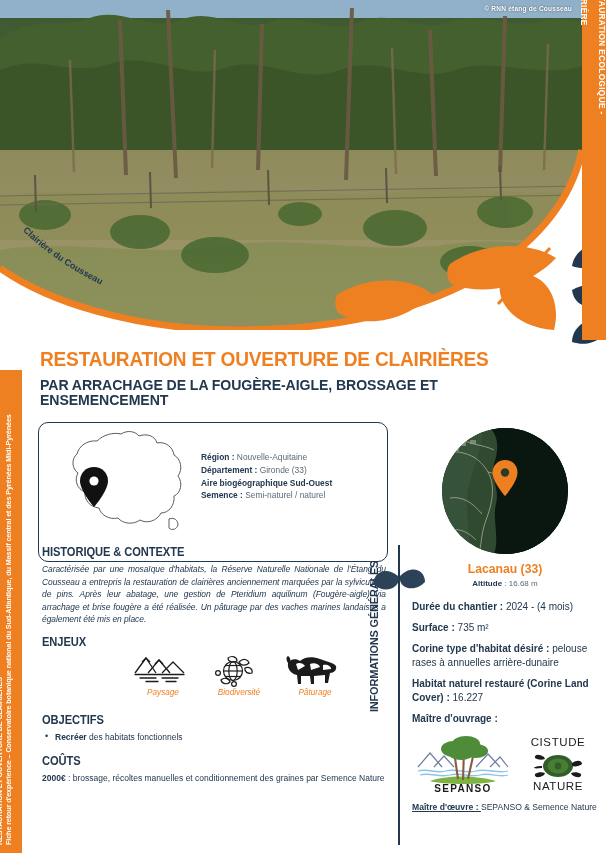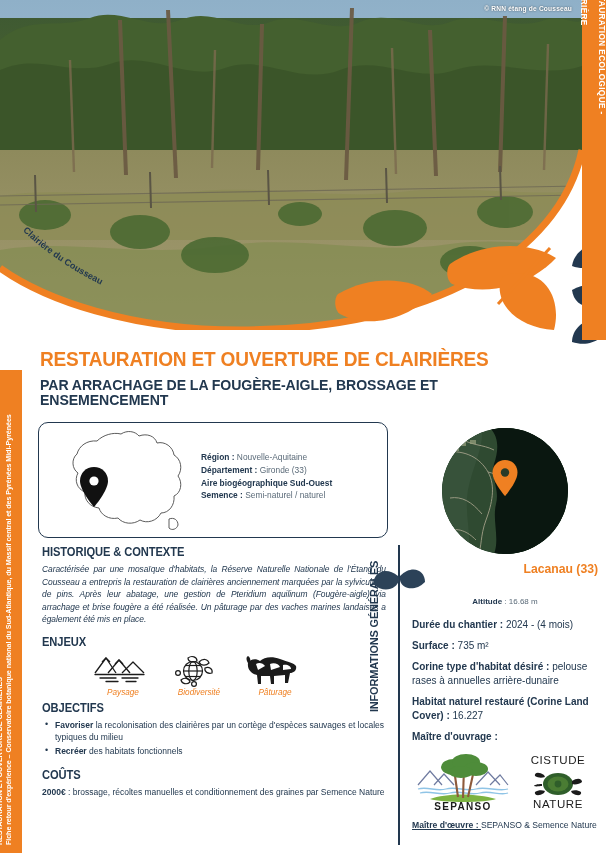--- a/index.html
+++ b/index.html
@@ -50,39 +50,39 @@
     font-size: 20.5px; font-weight: bold; color: #ef8022; letter-spacing: -0.2px;
     line-height: 1.05; font-stretch: condensed; transform: scaleX(0.93); transform-origin: left center;
   }
   .title-sub {
     font-size: 15.2px; font-weight: bold; color: #22384f; letter-spacing: -0.1px;
     margin-top: 7px; line-height: 1.05; transform: scaleX(0.93); transform-origin: left center;
   }
 
   
   .info-card {
-    position: absolute; left: 38px; top: 422px; width: 350px; height: 116px;
+    position: absolute; left: 38px; top: 422px; width: 350px; height: 140px;
     border: 1.6px solid #22384f; border-radius: 10px; z-index: 15; padding-left: 13px;
   }
   .france-map { position: absolute; left: 18px; top: 4px; width: 135px; height: 108px; }
   .region-list { position: absolute; left: 162px; top: 28px; font-size: 8.4px; line-height: 1.52; }
   .region-list .lbl { font-weight: bold; color: #22384f; }
   .region-list .val { color: #5a6a78; }
 
   
   .content { position: absolute; left: 42px; top: 545px; width: 344px; z-index: 15; }
   .sec-h {
     font-size: 12.4px; font-weight: bold; color: #22384f; letter-spacing: -0.1px;
     transform: scaleX(0.9); transform-origin: left center; margin-bottom: 4px;
   }
   .para {
     font-size: 8.45px; line-height: 1.48; color: #22384f; text-align: justify;
     font-style: italic; letter-spacing: -0.05px;
   }
-  .enjeux-icons { display: flex; gap: 14px; margin: 4px 0 4px 0; padding-left: 50px; }
+  .enjeux-icons { display: flex; gap: 14px; justify-content: center; margin: 4px 0 16px 0; padding-left: 50px; }
   .enj { width: 62px; text-align: center; }
   .enj .cap { font-size: 8.2px; color: #ef8022; margin-top: 1px; font-style: italic; }
   ul.obj { list-style: none; margin-top: 2px; }
   ul.obj li {
     font-size: 8.5px; line-height: 1.42; color: #22384f; position: relative;
     padding-left: 13px; margin-bottom: 2px;
   }
   ul.obj li::before {
     content: "•"; position: absolute; left: 3px; top: -1px; font-size: 9px; color: #22384f;
   }
@@ -100,22 +100,22 @@
     white-space: nowrap; font-size: 11px; font-weight: bold; color: #22384f;
     letter-spacing: -0.2px;
   }
 
   
   .rcol { position: absolute; left: 412px; top: 428px; width: 186px; z-index: 15; }
   .sat-circle {
     width: 126px; height: 126px; border-radius: 50%; margin: 0 auto; position: relative;
     overflow: hidden; background: #16331f;
   }
-  .place { text-align: right; color: #ef8022; font-weight: bold; font-size: 12.2px; margin-top: 8px; }
-  .alt { text-align: center; font-size: 8px; margin-top: 21px; }
+  .place { text-align: center; color: #ef8022; font-weight: bold; font-size: 12.2px; margin-top: 8px; }
+  .alt { text-align: center; font-size: 8px; margin-top: 3px; }
   .alt b { color: #22384f; }
   .alt span { color: #5a6a78; }
   .facts { margin-top: 12px; }
   .fact { font-size: 10px; line-height: 1.4; margin-bottom: 7px; color: #22384f; }
   .fact b { font-weight: bold; }
   .logos { display: flex; align-items: center; gap: 8px; margin: 4px 0 6px 2px; }
   .moe { font-size: 8.6px; line-height: 1.4; color: #22384f; text-align: justify; }
   .moe b { font-weight: bold; text-decoration: underline; }
 
   .credit {
@@ -345,23 +345,20 @@
           <path d="M26,11 C30,9 35,11 36,14 L27,17 Z" fill="#ffffff"></path>
           <path d="M39,12 C43,11 47,13 47,16 L39,17 Z" fill="#ffffff"></path>
           <path d="M4,10 C2,7 2,4 4,3 C6,4 7,7 6,10 Z" fill="#1b1b1b"></path>
         </svg>
         <div class="cap">Pâturage</div>
       </div>
     </div>
 
     <div class="sec-h" style="margin-top:4px;">OBJECTIFS</div>
     <ul class="obj">
-      <li>
-        <b>Favoriser</b><span> la recolonisation des clairières par un cortège d'espèces sauvages et locales typiques du milieu</span>
-      </li>
       <li>
         <b>Recréer</b><span> des habitats fonctionnels</span>
       </li>
     </ul>
 
     <div class="sec-h" style="margin-top:11px;">COÛTS</div>
     <div class="costs">
       <b>2000€</b><span> : brossage, récoltes manuelles et conditionnement des graines par Semence Nature</span>
     </div>
   </div>

